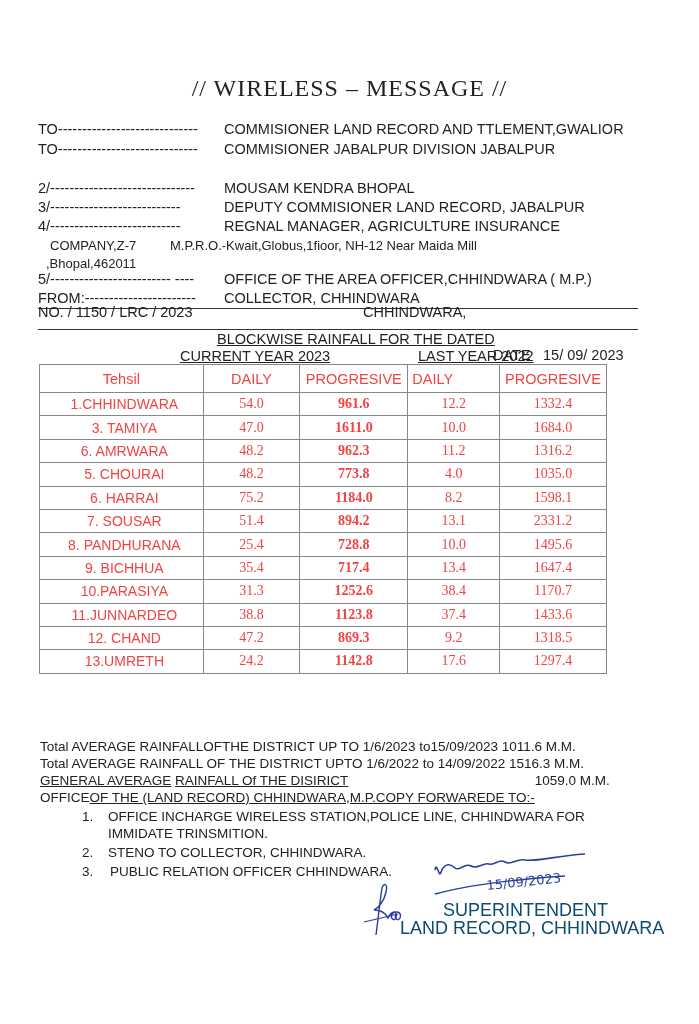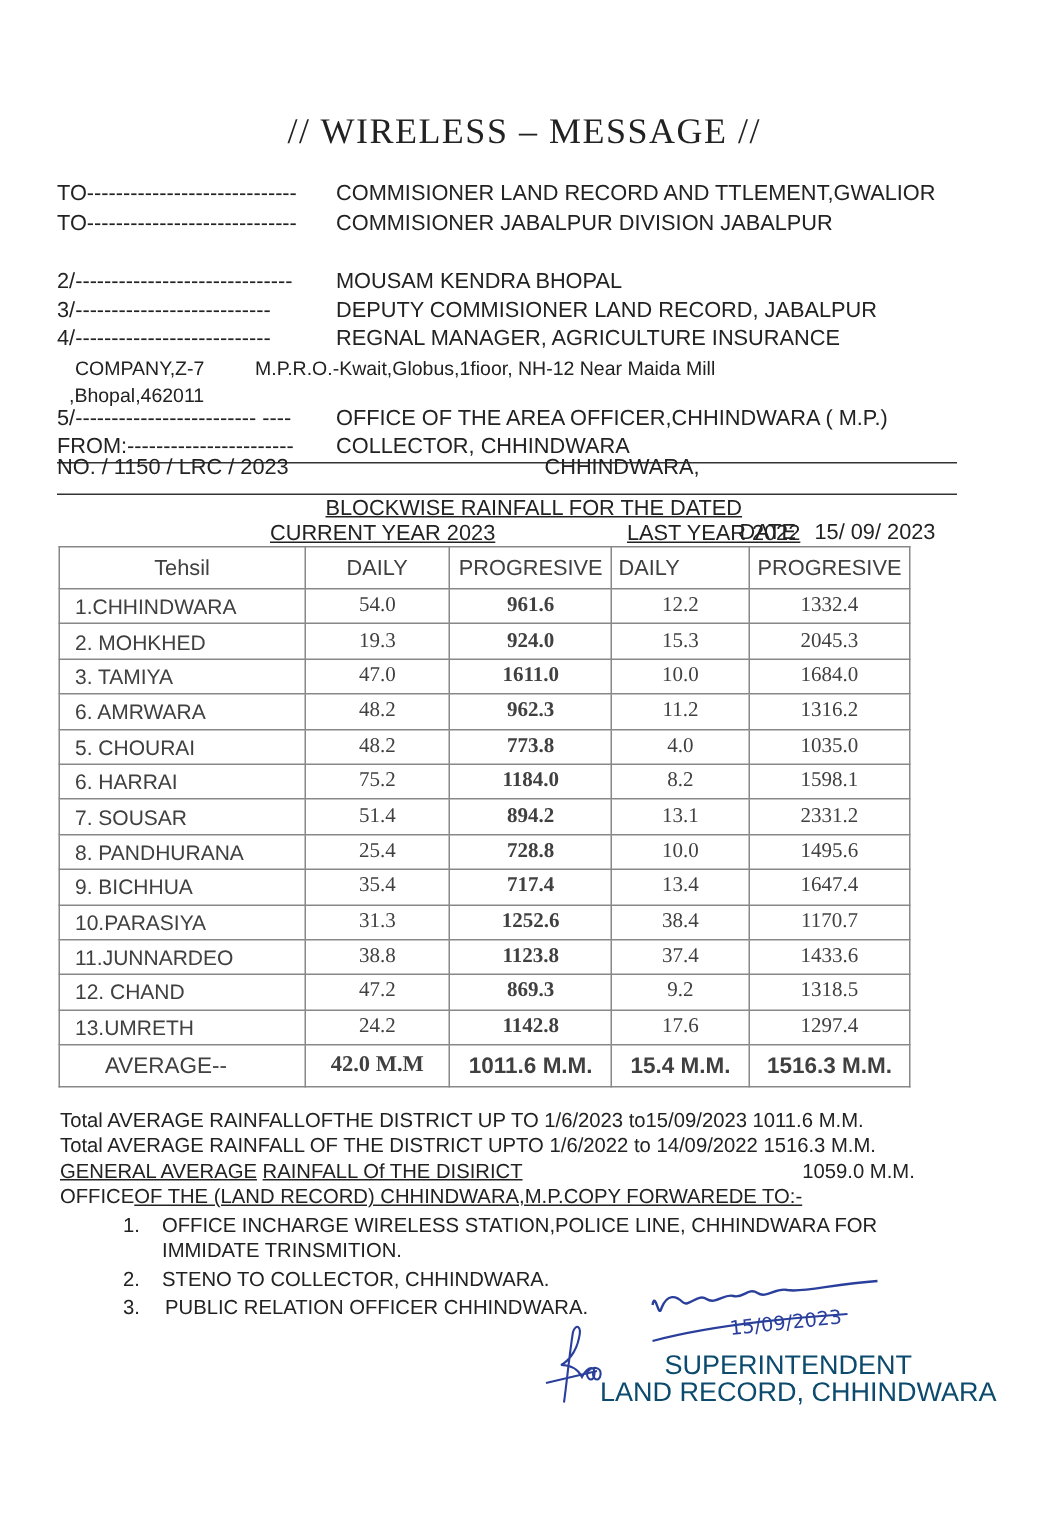--- a/index.html
+++ b/index.html
@@ -17,25 +17,25 @@
   .addr-row .val { position: absolute; left: 186px; }
   .addr-cont { position: absolute; font-size: 13px; color: #222; white-space: nowrap; }
   .rule { position: absolute; left: 38px; width: 600px; border-top: 1.5px solid #333; }
   .refline { position: absolute; top: 304px; left: 38px; width: 600px; height: 32px; font-size: 14.5px; color: #222; }
   .refline .left { position: absolute; left: 0; }
   .refline .mid { position: absolute; left: 325px; }
   .refline .right { position: absolute; left: 455px; margin-top: 43px; }
   .ttl2 { position: absolute; font-size: 14.5px; text-decoration: underline; color: #222; white-space: nowrap; }
   table.rain {
     position: absolute; top: 364px; left: 39px; width: 568px; border-collapse: collapse;
-    font-size: 14px; color: #404040;
+    font-size: 14px; color: #ef4444;
   }
   table.rain th, table.rain td { border: 1px solid #888; height: 22.4px; padding: 0 4px; }
   table.rain th { font-weight: normal; font-size: 14.5px; height: 27px; }
-  table.rain td.name { text-align: left; padding-left: 10px; font-family: "Liberation Sans", sans-serif; }
+  table.rain td.name { text-align: center; padding-left: 10px; font-family: "Liberation Sans", sans-serif; }
   table.rain td.num { text-align: center; font-family: "Liberation Serif", serif; font-size: 14px; }
   table.rain td.bold { font-weight: bold; }
   table.rain tr.avg td { height: 27px; font-size: 15px; font-weight: bold; }
   table.rain tr.avg td.name { padding-left: 30px; font-weight: normal; font-family: "Liberation Sans", sans-serif; }
   .summary { position: absolute; left: 40px; font-size: 13.5px; color: #222; white-space: nowrap; }
   .u { text-decoration: underline; }
   .copy-list { position: absolute; left: 82px; font-size: 13.5px; color: #222; }
   .copy-item { position: absolute; white-space: nowrap; }
   .sig-text { position: absolute; font-size: 18px; color: #0c4a6e; white-space: nowrap; }
   .sig { position: absolute; }
@@ -114,27 +114,20 @@
     </thead>
     <tbody>
       <tr>
         <td class="name">1.CHHINDWARA</td>
         <td class="num">54.0</td>
         <td class="num bold">961.6</td>
         <td class="num">12.2</td>
         <td class="num">1332.4</td>
       </tr>
       <tr>
-        <td class="name">2. MOHKHED</td>
-        <td class="num">19.3</td>
-        <td class="num bold">924.0</td>
-        <td class="num">15.3</td>
-        <td class="num">2045.3</td>
-      </tr>
-      <tr>
         <td class="name">3. TAMIYA</td>
         <td class="num">47.0</td>
         <td class="num bold">1611.0</td>
         <td class="num">10.0</td>
         <td class="num">1684.0</td>
       </tr>
       <tr>
         <td class="name">6. AMRWARA</td>
         <td class="num">48.2</td>
         <td class="num bold">962.3</td>
@@ -196,27 +189,20 @@
         <td class="num bold">869.3</td>
         <td class="num">9.2</td>
         <td class="num">1318.5</td>
       </tr>
       <tr>
         <td class="name">13.UMRETH</td>
         <td class="num">24.2</td>
         <td class="num bold">1142.8</td>
         <td class="num">17.6</td>
         <td class="num">1297.4</td>
-      </tr>
-      <tr class="avg">
-        <td class="name">AVERAGE--</td>
-        <td class="num">42.0 M.M</td>
-        <td class="num" style="font-family:'Liberation Sans',sans-serif;">1011.6 M.M.</td>
-        <td class="num" style="font-family:'Liberation Sans',sans-serif;">15.4 M.M.</td>
-        <td class="num" style="font-family:'Liberation Sans',sans-serif;">1516.3 M.M.</td>
       </tr>
     </tbody>
   </table>
 
   <div class="summary" style="top:739px;">Total AVERAGE RAINFALLOFTHE DISTRICT UP TO  1/6/2023 to15/09/2023  1011.6 M.M.</div>
   <div class="summary" style="top:756px;">Total AVERAGE RAINFALL OF THE DISTRICT UPTO 1/6/2022 to 14/09/2022 1516.3 M.M.</div>
   <div class="summary" style="top:773px;">
     <span class="u">GENERAL AVERAGE</span>
     <span class="u" style="display:inline-block; width:356px;">RAINFALL Of THE  DISIRICT</span>
     <span>1059.0  M.M.</span>

